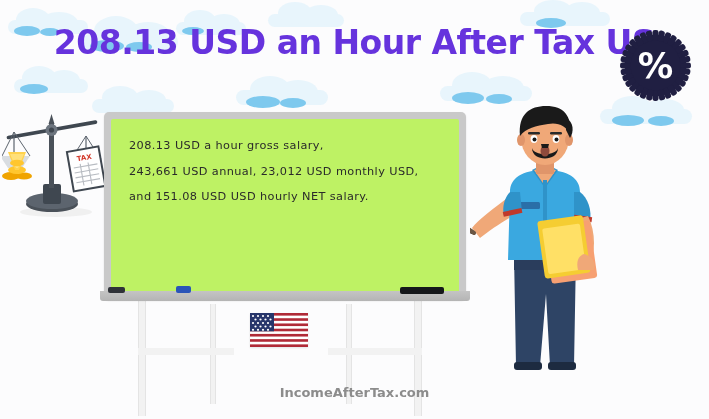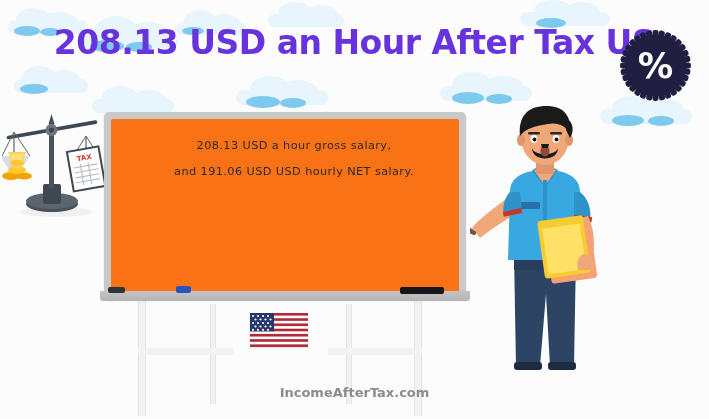--- a/index.html
+++ b/index.html
@@ -49,24 +49,23 @@
   
   #board-wrap { position:absolute; left:104px; top:112px; width:362px; height:188px; z-index:5; }
   #board-frame {
     width:100%; height:100%;
     background:#c9c9c9;
     border-radius:5px;
     padding:7px;
     box-shadow:0 1px 2px rgba(0,0,0,.12);
   }
   #board-face {
-    width:100%; height:100%; background:#f97316;
+    width:100%; height:100%; background:#bef264;
     border-radius:2px;
     padding:14px 0 0 18px;
-    text-align:center;
   }
   #board-text {
     font-family:"DejaVu Sans", sans-serif;
     font-size:11.3px;
     color:#2a2a2a;
     line-height:25.5px;
     letter-spacing:.4px;
   }
   #board-text div { white-space:nowrap; }
 
@@ -281,21 +280,22 @@
   <div class="leg" style="left:218px;top:6px;width:6px;height:100px;"></div>
   <div class="crossbar" style="left:10px;top:50px;width:96px;"></div>
   <div class="crossbar" style="left:200px;top:50px;width:94px;"></div>
 </div>
 
 <div id="board-wrap">
   <div id="board-frame">
     <div id="board-face">
       <div id="board-text">
         <div>208.13 USD a hour gross salary,</div>
-        <div>and 191.06 USD USD hourly NET salary.</div>
+        <div>243,661 USD annual, 23,012 USD monthly USD,</div>
+        <div>and 151.08 USD USD hourly NET salary.</div>
       </div>
     </div>
   </div>
 </div>
 
 <div id="tray">
   <div class="tray-item" style="left:8px;top:-4px;width:17px;height:6px;background:#2f3238;"></div>
   <div class="tray-item" style="left:76px;top:-5px;width:15px;height:7px;background:#2a54b8;"></div>
   <div class="tray-item" style="left:300px;top:-4px;width:44px;height:7px;background:#15171a;"></div>
 </div>

